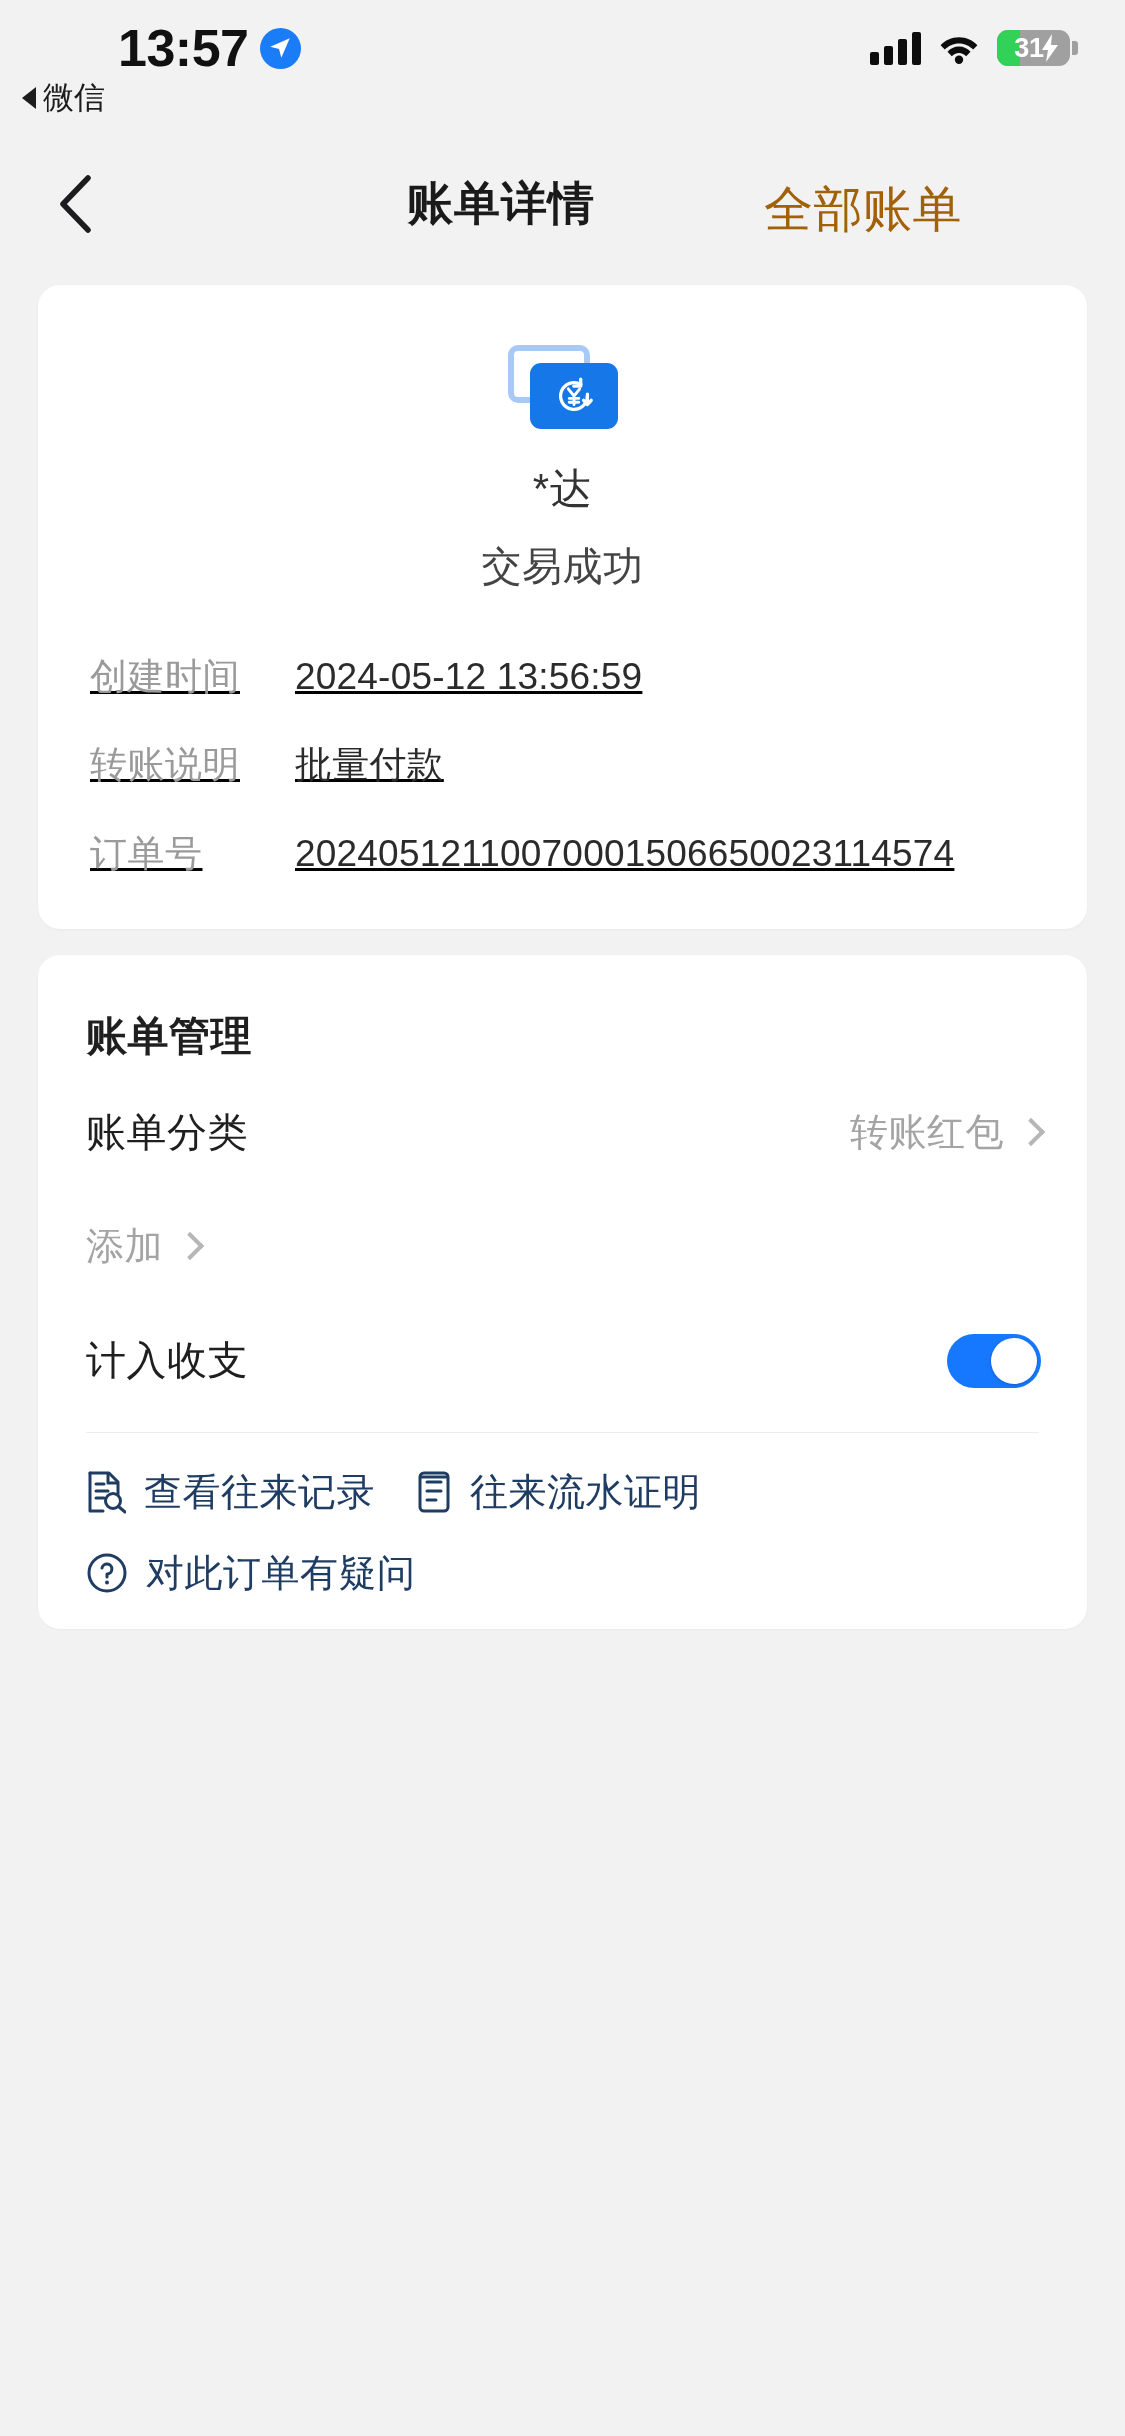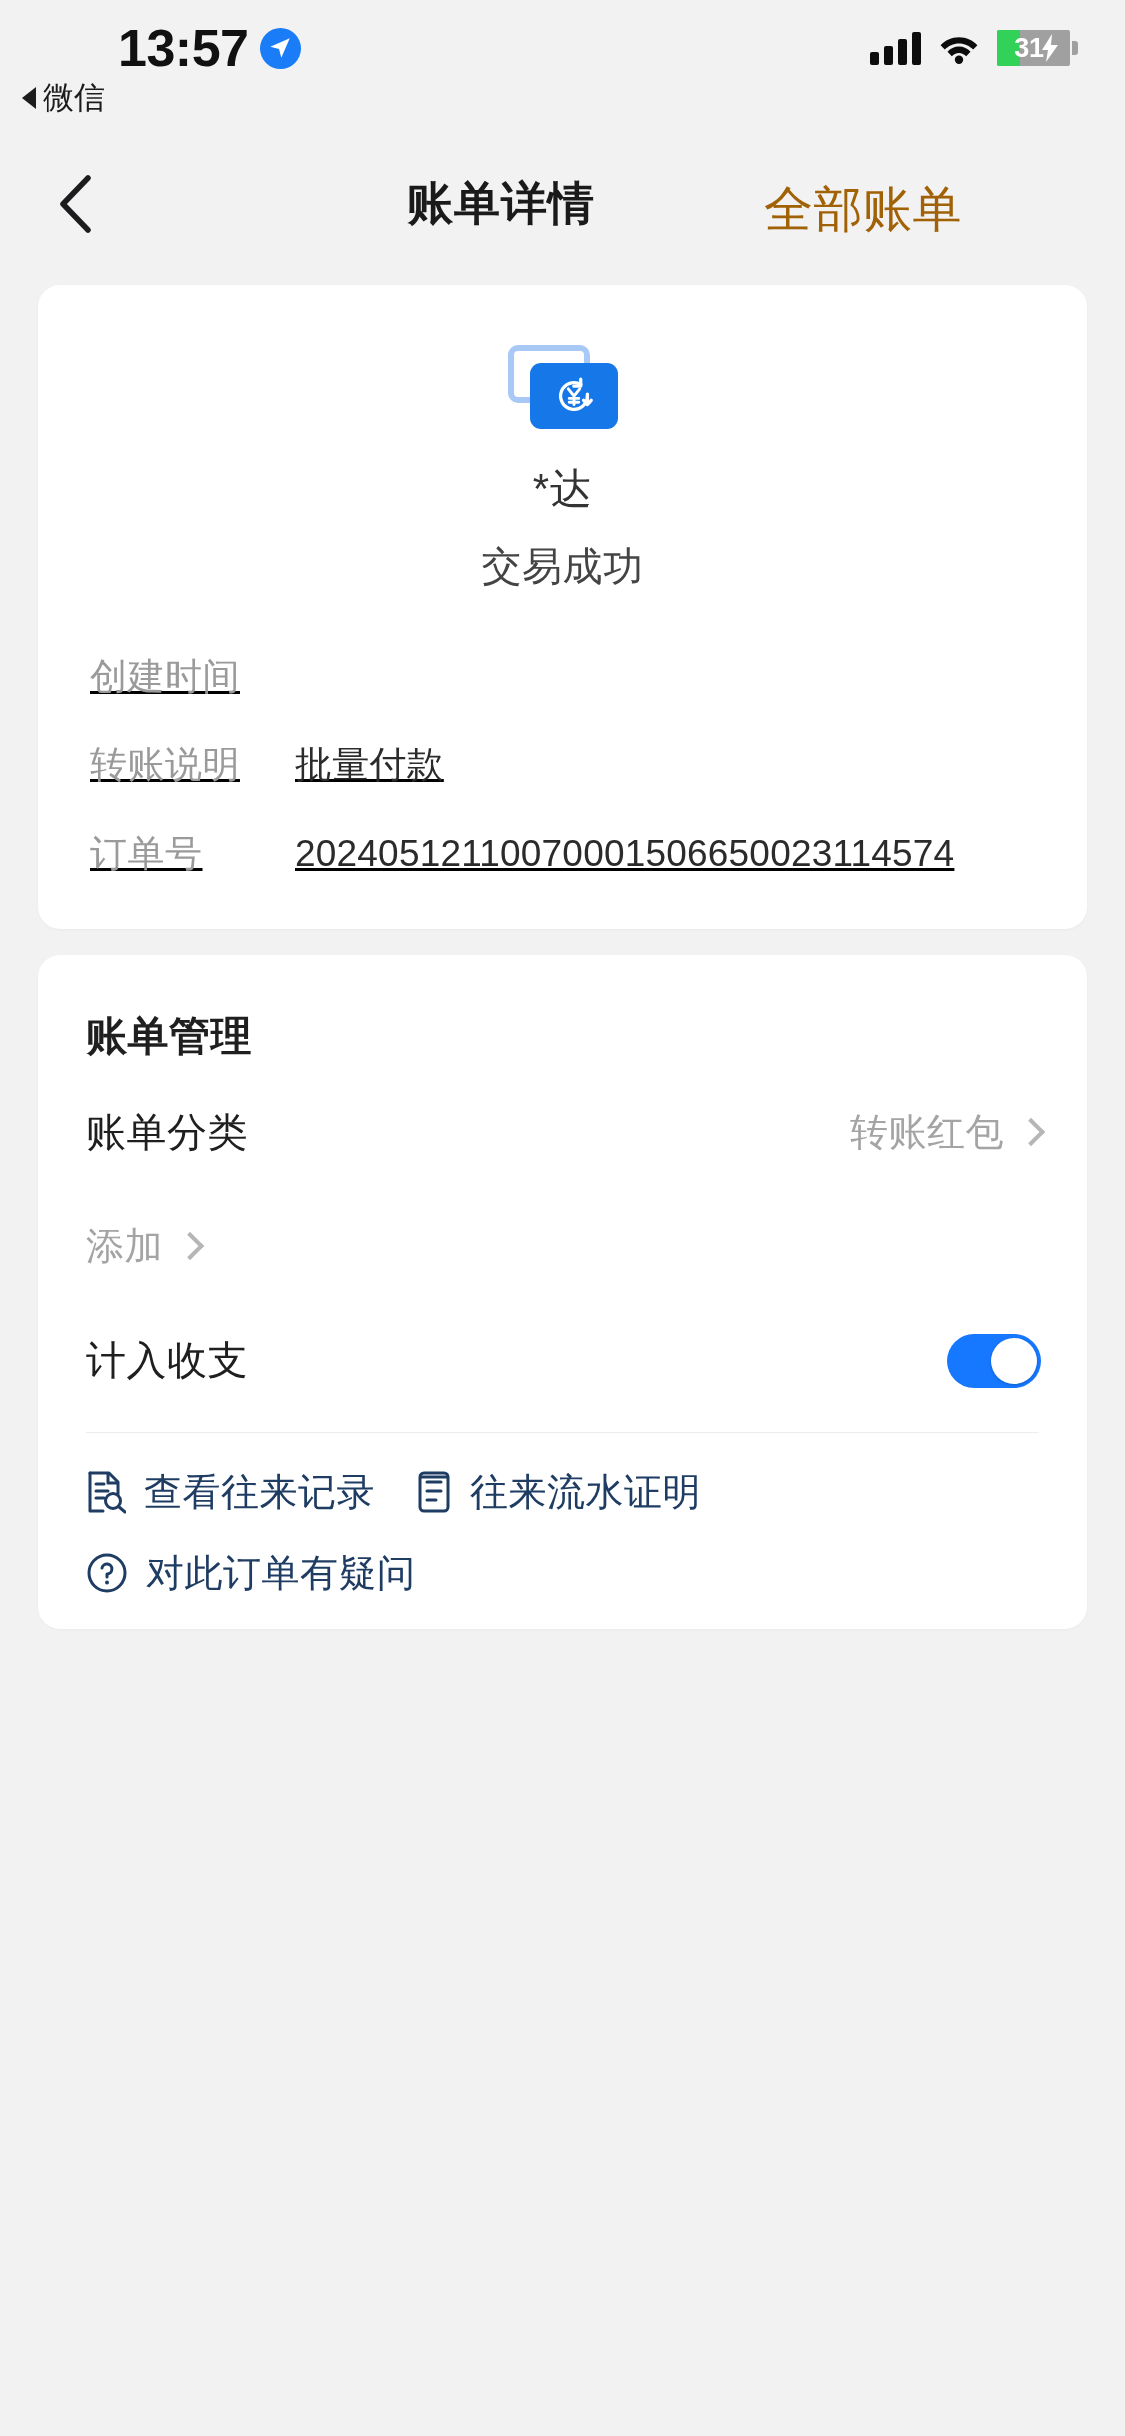--- a/index.html
+++ b/index.html
@@ -91,21 +91,21 @@
   .sb-signal i:nth-child(1) { height: 13px; }
   .sb-signal i:nth-child(2) { height: 19px; }
   .sb-signal i:nth-child(3) { height: 26px; }
   .sb-signal i:nth-child(4) { height: 33px; }
 
   .sb-wifi { width: 42px; height: 32px; }
   .sb-battery {
     position: relative;
     width: 73px;
     height: 36px;
-    border-radius: 2px;
+    border-radius: 11px;
     background: #a0a0a0;
     overflow: hidden;
     display: flex;
     align-items: center;
   }
   .sb-batt-fill {
     position: absolute;
     left: 0; top: 0; bottom: 0;
     background: #32d158;
   }
@@ -413,20 +413,21 @@
         </svg>
       </div>
     </div>
   </div>
 
   <div class="payee-name">*达</div>
   <div class="txn-status">交易成功</div>
 
   <div class="info-row">
     <div class="info-label">创建时间</div>
+    <div class="info-value">2024-05-12 13:56:59</div>
   </div>
   <div class="info-row">
     <div class="info-label">转账说明</div>
     <div class="info-value">批量付款</div>
   </div>
   <div class="info-row">
     <div class="info-label">订单号</div>
     <div class="info-value">20240512110070001506650023114574</div>
   </div>
 </div>

